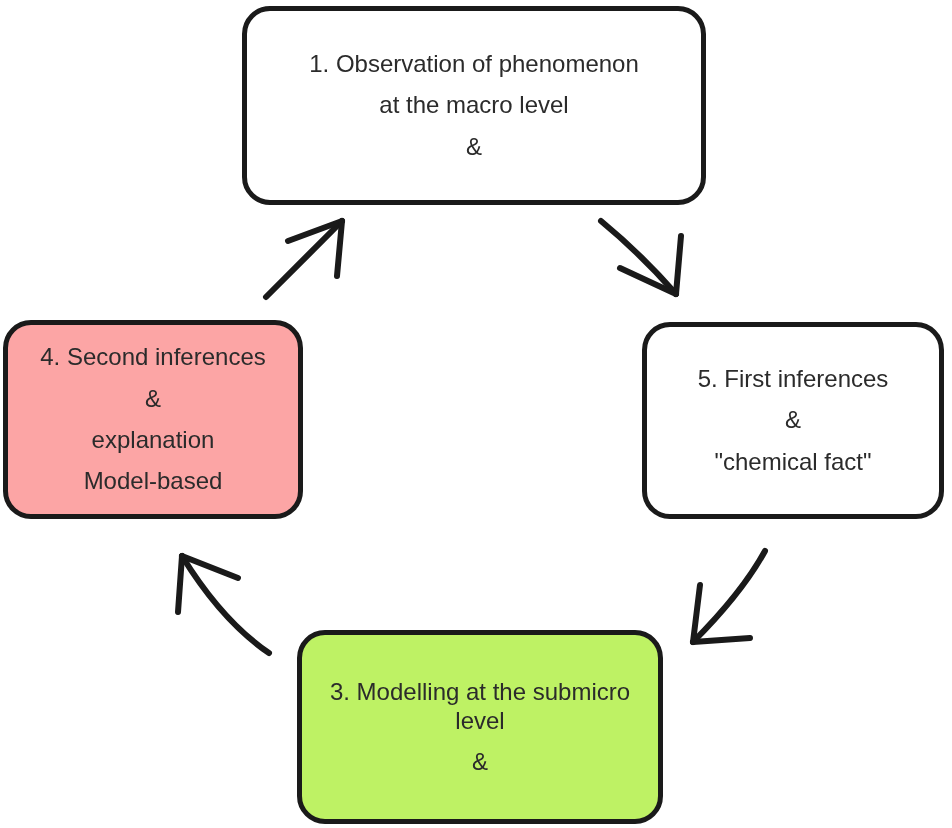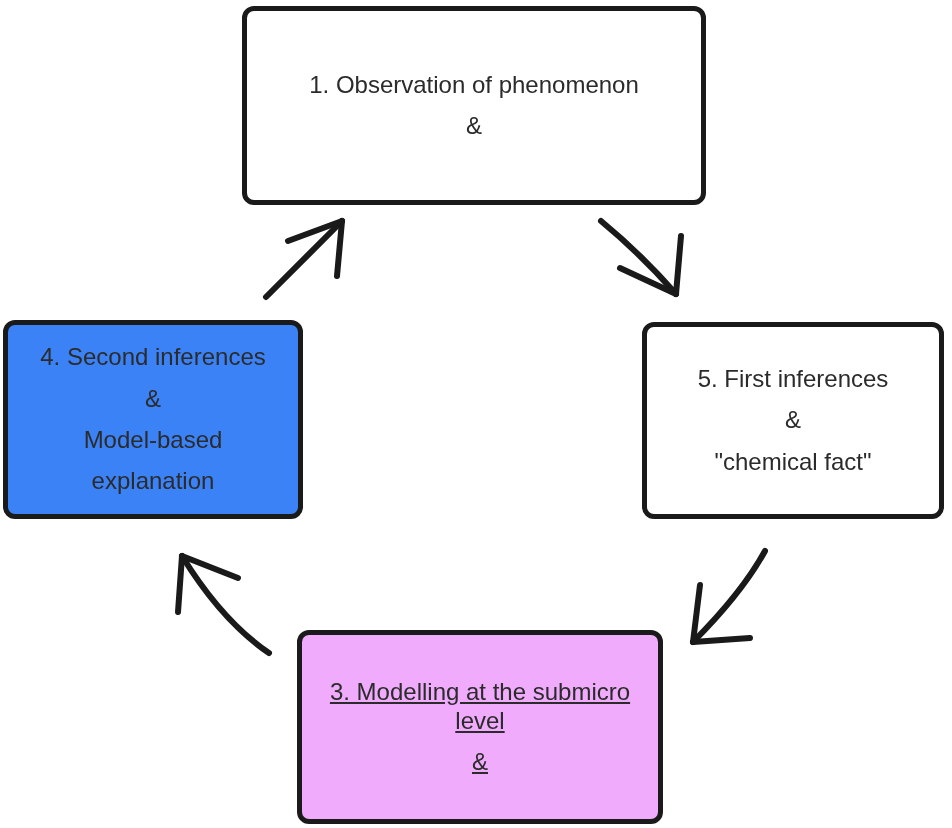--- a/index.html
+++ b/index.html
@@ -16,21 +16,21 @@
     width: 952px;
     height: 828px;
     background: #ffffff;
     overflow: hidden;
   }
   .node {
     position: absolute;
     box-sizing: border-box;
     background: #ffffff;
     border: 5px solid #1a1a1a;
-    border-radius: 12px;
+    border-radius: 28px;
     display: flex;
     flex-direction: column;
     align-items: center;
     justify-content: center;
     text-align: center;
     color: #2b2b2b;
     font-size: 24px;
     line-height: 1.27;
     padding: 6px 10px;
     z-index: 2;
@@ -123,34 +123,35 @@
 
     <g>
       <path d="M 266 297 Q 300 263 342 221" style="stroke: rgb(26, 26, 26);"></path>
       <path d="M 342 221 L 288 241" style="stroke: rgb(26, 26, 26);"></path>
       <path d="M 342 221 L 337 276" style="stroke: rgb(26, 26, 26);"></path>
     </g>
   </svg>
 
   <div class="node" id="node-1" style="border-color: rgb(26, 26, 26); color: rgb(43, 43, 43); background: rgb(255, 255, 255);">
     <span class="line">1. Observation of phenomenon</span>
+    <span class="line">at the macro level</span>
     <span class="line amp">&amp;</span>
   </div>
 
   <div class="node" id="node-2" style="border-color: rgb(26, 26, 26); color: rgb(43, 43, 43); background: rgb(255, 255, 255);">
     <span class="line">5. First inferences</span>
     <span class="line amp">&amp;</span>
     <span class="line">"chemical fact"</span>
   </div>
 
-  <div class="node" id="node-3" style="border-color: rgb(26, 26, 26); color: rgb(43, 43, 43); background: #f0abfc; text-decoration: underline;">
+  <div class="node" id="node-3" style="border-color: rgb(26, 26, 26); color: rgb(43, 43, 43); background: #bef264;">
     <span class="line wrap">3. Modelling at the submicro level</span>
     <span class="line amp">&amp;</span>
   </div>
 
-  <div class="node" id="node-4" style="border-color: rgb(26, 26, 26); color: rgb(43, 43, 43); background: #3b82f6;">
+  <div class="node" id="node-4" style="border-color: rgb(26, 26, 26); color: rgb(43, 43, 43); background: #fca5a5;">
     <span class="line">4. Second inferences</span>
     <span class="line amp">&amp;</span>
+    <span class="line">explanation</span>
     <span class="line">Model-based</span>
-    <span class="line">explanation</span>
   </div>
 
 </div>
 
 </body></html>

